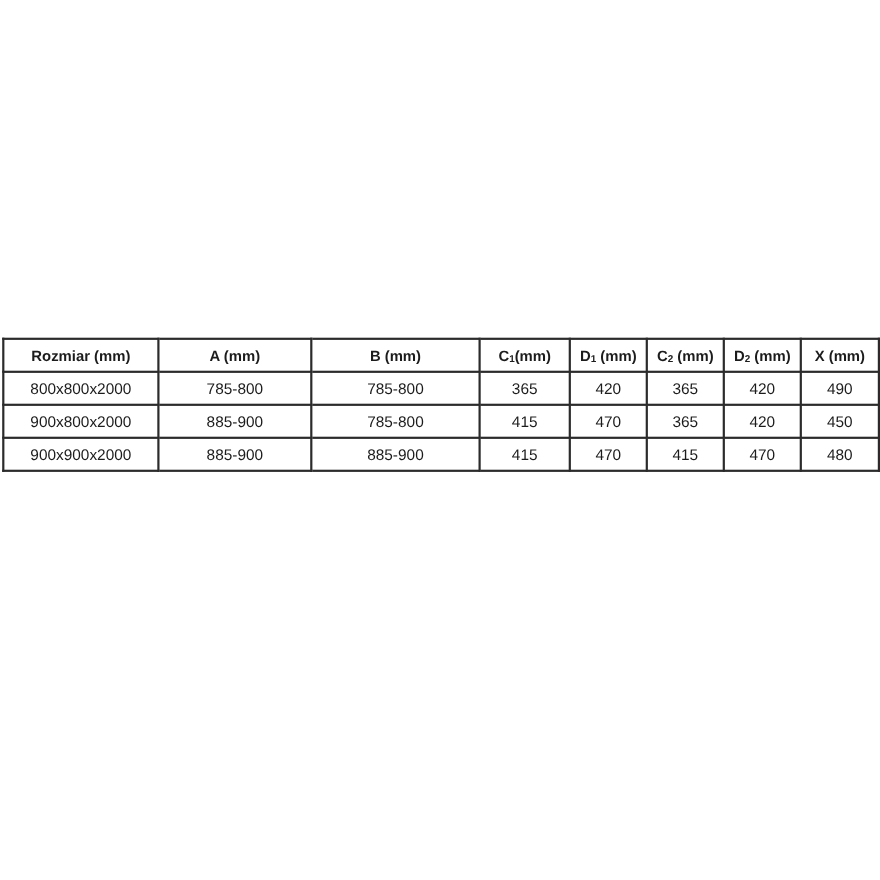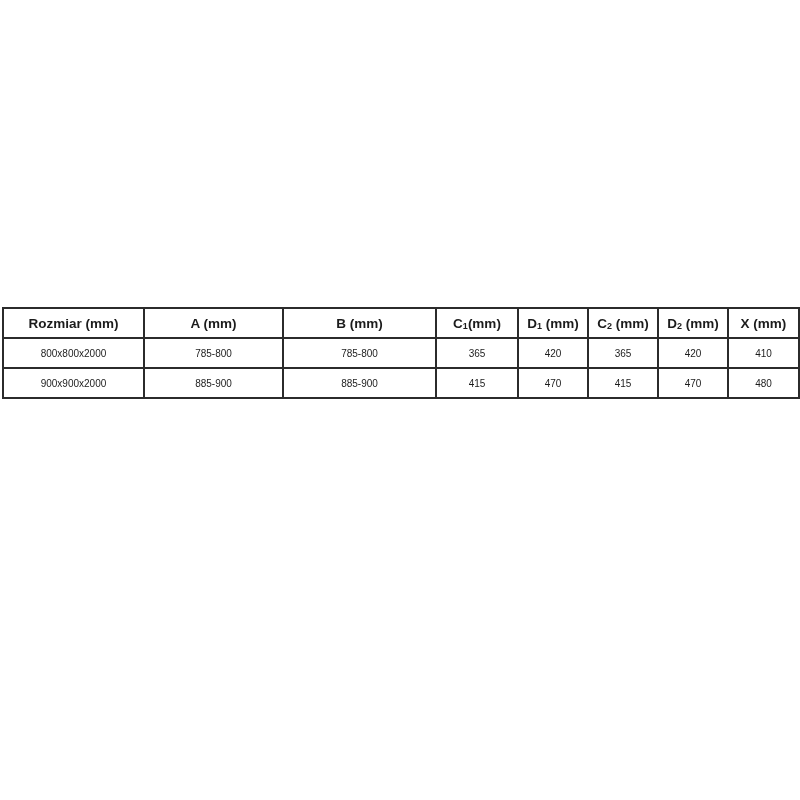--- a/index.html
+++ b/index.html
@@ -32,21 +32,21 @@
     color: #1c1c1c;
     overflow: hidden;
     white-space: nowrap;
   }
   .spec-table th {
     font-size: 13.5px;
     font-weight: bold;
     height: 28px;
   }
   .spec-table td {
-    font-size: 10px;
+    font-size: 14px;
     font-weight: normal;
     height: 28px;
     margin-top: 17px;
   }
   .spec-table .sub {
     font-size: 9px;
     vertical-align: -1px;
     letter-spacing: 0;
   }
 </style>
@@ -79,21 +79,31 @@
       </thead>
     <tbody>
         <tr>
           <td>800x800x2000</td>
           <td>785-800</td>
           <td>785-800</td>
           <td>365</td>
           <td>420</td>
           <td>365</td>
           <td>420</td>
-          <td>410</td>
+          <td>490</td>
+        </tr>
+        <tr>
+          <td>900x800x2000</td>
+          <td>885-900</td>
+          <td>785-800</td>
+          <td>415</td>
+          <td>470</td>
+          <td>365</td>
+          <td>420</td>
+          <td>450</td>
         </tr>
         <tr>
           <td>900x900x2000</td>
           <td>885-900</td>
           <td>885-900</td>
           <td>415</td>
           <td>470</td>
           <td>415</td>
           <td>470</td>
           <td>480</td>

